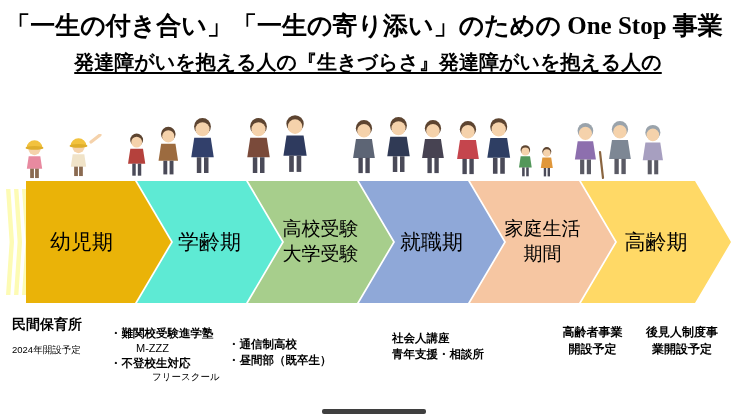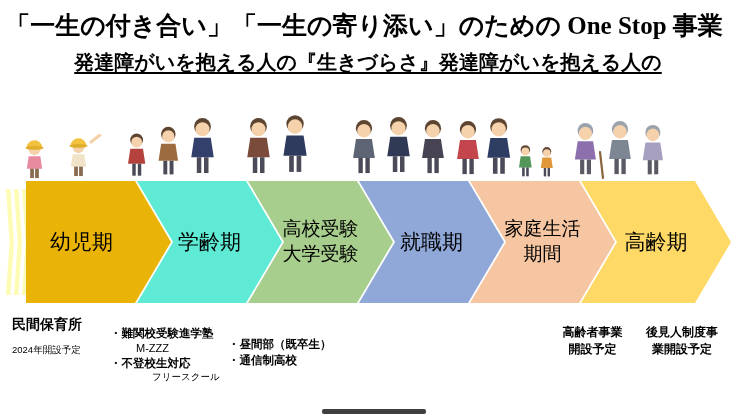--- a/index.html
+++ b/index.html
@@ -197,25 +197,27 @@
 </div>
 
 <div class="note" style="left:110px;top:325px;width:140px;">
   <div class="line">・難関校受験進学塾</div>
   <div class="sub1">M-ZZZ</div>
   <div class="line">・不登校生対応</div>
   <div class="sub2">フリースクール</div>
 </div>
 
 <div class="note" style="left:228px;top:336px;width:135px;">
+  <div class="line">・通信制高校</div>
   <div class="line">・昼間部（既卒生）</div>
-  <div class="line">・通信制高校</div>
 </div>
 
 <div class="note" style="left:392px;top:330px;width:135px;">
+  <div class="line">社会人講座</div>
+  <div class="line">青年支援・相談所</div>
 </div>
 
 <div class="note center" style="left:545px;top:324px;width:95px;">
   <div class="two">高齢者事業
 開設予定</div>
 </div>
 
 <div class="note" style="left:632px;top:324px;width:100px;">
   <div class="two">後見人制度事
 業開設予定</div>

